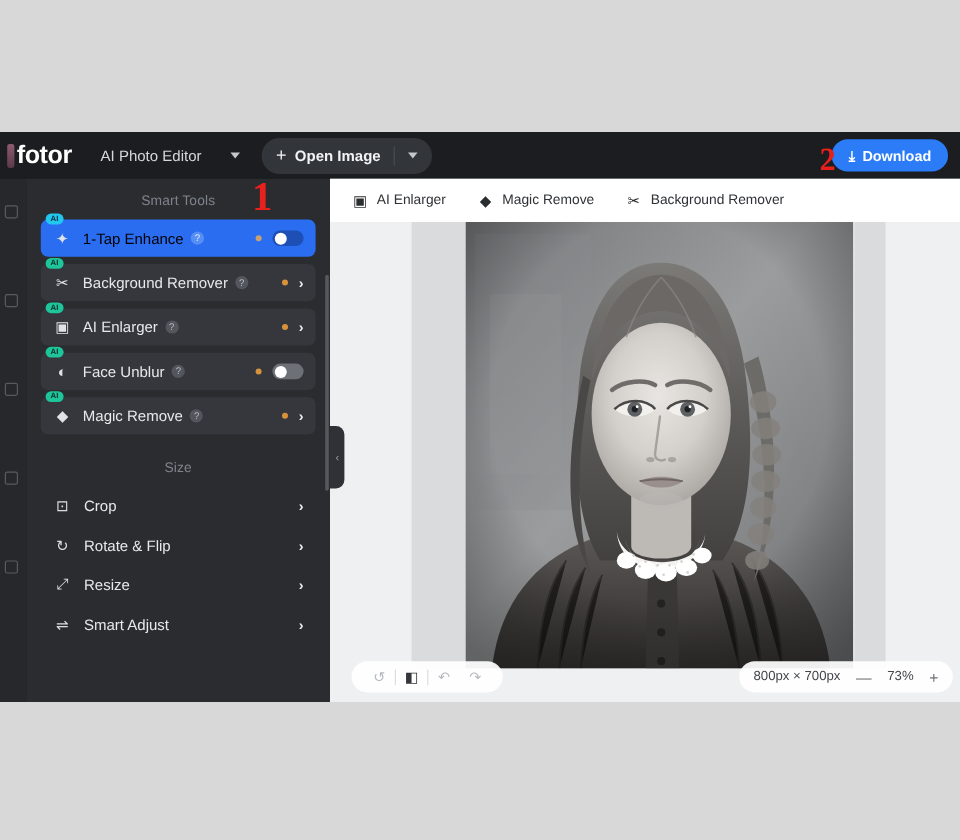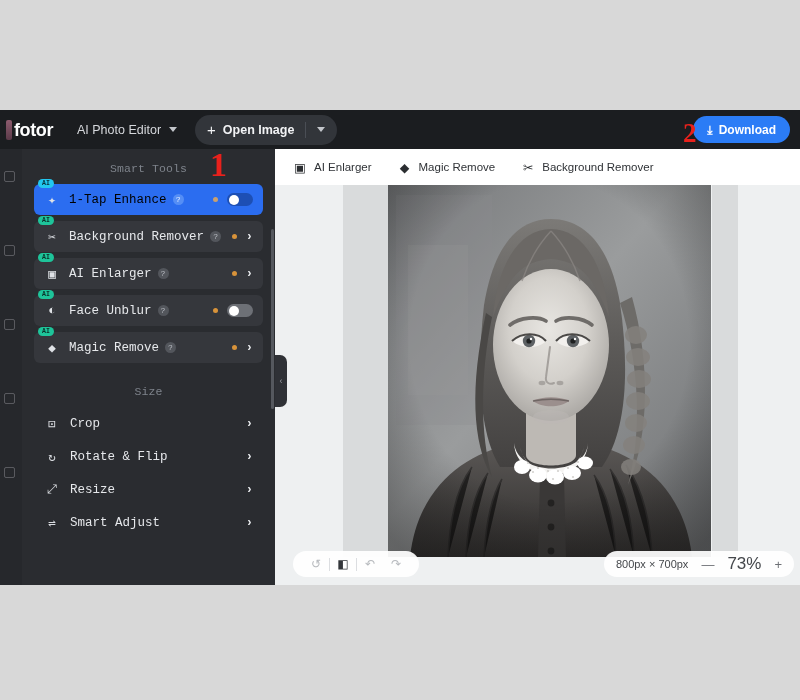--- a/index.html
+++ b/index.html
@@ -26,25 +26,25 @@
     background: #1b1d20;
     display: flex; align-items: center;
   }
   #logo-wrap { margin-left: 6px; display: flex; align-items: center; }
   #logo-mark {
     width: 6px; height: 20px; border-radius: 2px;
     background: linear-gradient(180deg,#8d5b6e,#5b3a49);
     margin-right: 2px;
   }
   #logo-text {
-    color: #ffffff; font-size: 18px; font-weight: 700;
+    color: #ffffff; font-size: 21px; font-weight: 700;
     letter-spacing: -0.4px; line-height: 1;
   }
   #editor-select {
-    margin-left: 24px; display: flex; align-items: center; gap: 8px;
+    margin-left: 24px; display: flex; align-items: center; gap: 24px;
     color: #d6d8dc; font-size: 12.5px;
   }
   .caret { width: 0; height: 0; border-left: 4.5px solid transparent;
            border-right: 4.5px solid transparent; border-top: 5px solid #c3c6cb; }
   #open-image-group {
     margin-left: 18px; display: flex; align-items: center;
     background: #32353a; border-radius: 17px; height: 30px; padding: 0 12px;
   }
   #open-image-btn { display: flex; align-items: center; gap: 7px;
     color: #f2f3f5; font-size: 12.5px; font-weight: 700; }
@@ -66,21 +66,21 @@
   }
   .rail-ico {
     position:absolute; left: 4px; width: 11px; height: 11px;
     opacity: .30; border: 1.2px solid #cfd2d6; border-radius: 2px;
   }
 
   
   #sidebar {
     position: absolute; left: 22px; top: 39px;
     width: 253px; height: 436px;
-    background: #2a2c30; overflow: hidden; font-family: Liberation Mono, monospace;
+    background: #2a2c30; overflow: hidden;
   }
   .section-title {
     text-align: center; color: #7e838b; font-size: 11.5px;
     margin-top: 13px; margin-bottom: 9px; letter-spacing: .1px;
   }
   .tool-row {
     position: relative;
     margin: 0 12px 6px 12px; height: 31px;
     background: #35373c; border-radius: 6px;
     display: flex; align-items: center; padding: 0 10px;
@@ -181,21 +181,21 @@
     position: absolute; background: rgba(255,255,255,0.93);
     border-radius: 13px; height: 26px; display: flex; align-items: center;
   }
   #pill-left { left: 18px; padding: 0 10px; gap: 0; }
   .bico { width: 26px; text-align: center; color: #b6b9bd; font-size: 12px; }
   .bico.dark { color: #33363a; }
   .bsep { width: 1px; height: 13px; background: #dcdee1; }
   #pill-right { right: 6px; padding: 0 12px; gap: 13px; }
   #dim-label { color: #44474b; font-size: 11px; }
   .zbtn { color: #6d7075; font-size: 13px; }
-  #zoom-label { color: #44474b; font-size: 17px; }
+  #zoom-label { color: #44474b; font-size: 11px; }
 
   
   .marker {
     position: absolute; color: #e8211c; font-weight: 700;
     font-family: "Liberation Serif", serif; line-height: 1;
   }
   #marker-1 { left: 210px; top: 148px; font-size: 34px; }
   #marker-2 { left: 683px; top: 120px; font-size: 27px; }
 </style>
 </head>

